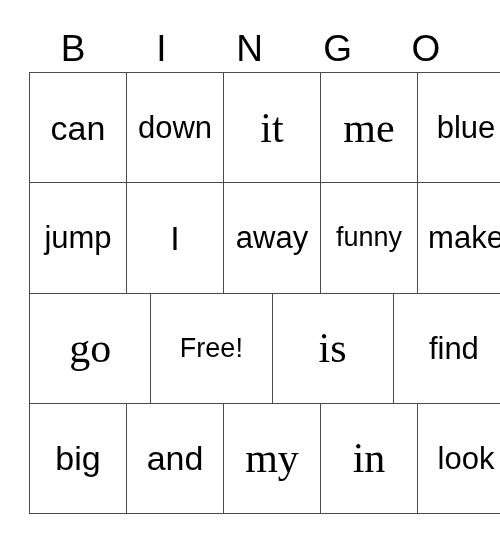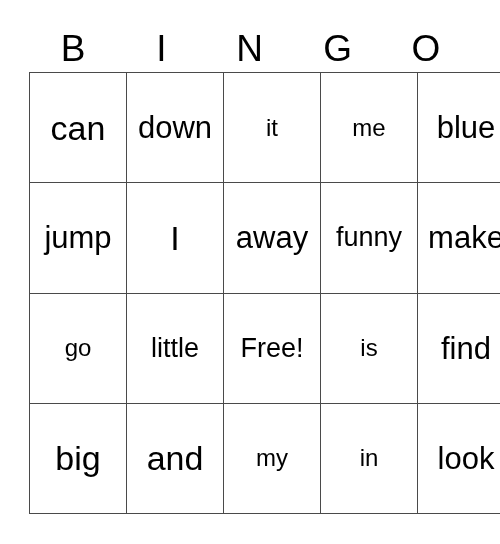--- a/index.html
+++ b/index.html
@@ -81,21 +81,21 @@
     display: block;
     text-align: center;
     line-height: 1;
     white-space: nowrap;
     color: #000000;
     padding: 0 1px;
   }
 
   
   .len-1 { font-size: 34px; }
-  .len-2 { font-size: 24px; }
+  .len-2 { font-size: 42px; font-family: Liberation Serif, serif; }
   .len-3 { font-size: 34px; }
   .len-4 { font-size: 31px; }
   .len-5 { font-size: 27px; }
 </style>
 </head>
 <body>
 
 <div id="bingo-card">
 
   <div id="header-row">
@@ -142,23 +142,20 @@
       <div class="grid-cell">
           <span class="cell-text len-4">make</span>
         </div>
     </div>
 
     <div class="grid-row">
       <div class="grid-cell">
           <span class="cell-text len-2">go</span>
         </div>
       <div class="grid-cell">
-          <span class="cell-text len-5">little</span>
-        </div>
-      <div class="grid-cell">
           <span class="cell-text len-5">Free!</span>
         </div>
       <div class="grid-cell">
           <span class="cell-text len-2">is</span>
         </div>
       <div class="grid-cell">
           <span class="cell-text len-4">find</span>
         </div>
     </div>
 

